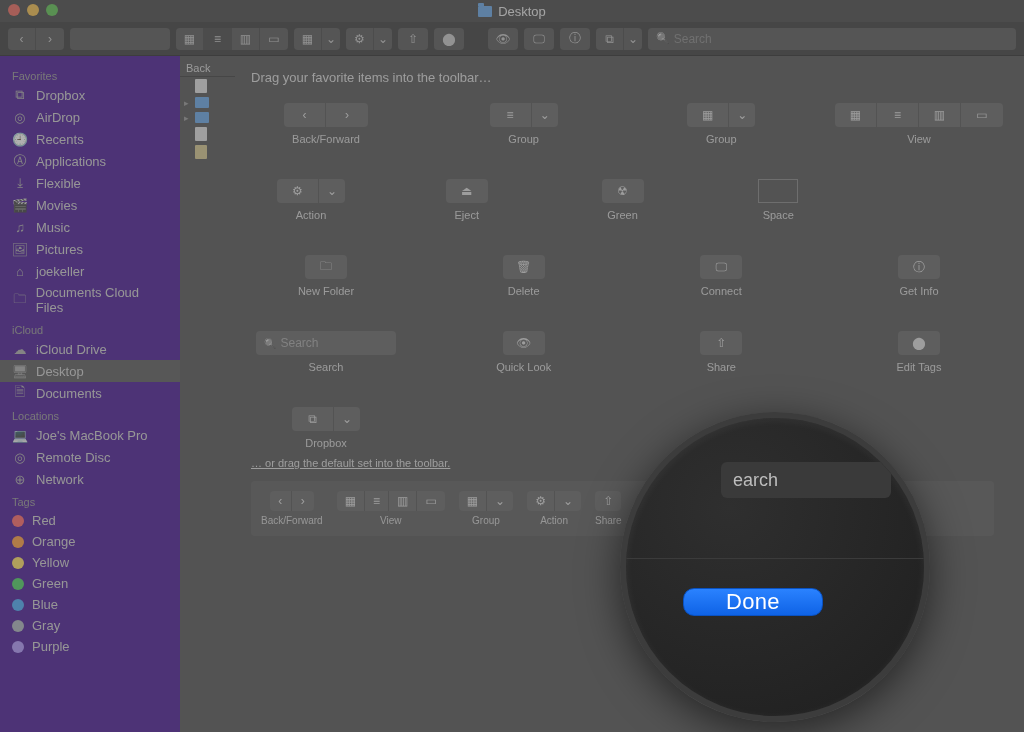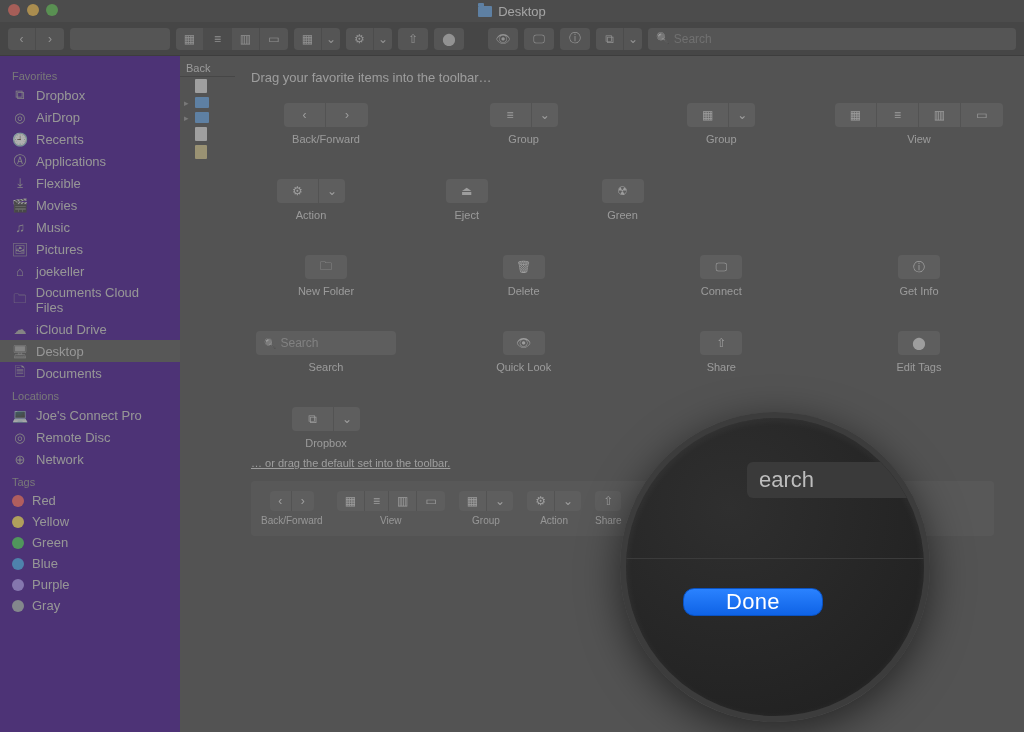--- a/index.html
+++ b/index.html
@@ -84,22 +84,22 @@
 
   
   .magnifier{
     position:absolute;right:94px;bottom:10px;width:310px;height:310px;border-radius:50%;
     background:radial-gradient(circle at 35% 30%,#2f2f2f 0%,#222 78%,#181818 100%);
     border:6px solid #3c3c3c;box-shadow:0 10px 40px rgba(0,0,0,.55),inset 0 2px 10px rgba(255,255,255,.06);
     overflow:hidden;
   }
   .mag-inner{position:relative;width:100%;height:100%;}
   .mag-search{
-    position:absolute;top:44px;right:7px;width:170px;height:36px;background:#3a3a3a;
-    border-radius:6px;display:flex;align-items:center;padding:8px 12px;color:#bdbdbd;font-size:22px;
+    position:absolute;top:44px;right:33px;width:170px;height:36px;background:#3a3a3a;
+    border-radius:6px;display:flex;align-items:center;padding:8px 12px;color:#bdbdbd;font-size:18px;
   }
   .mag-done{
     position:absolute;top:170px;left:57px;width:140px;height:28px;border-radius:11px;
     background:linear-gradient(#2a82ff,#0f63e6);color:#fff;font-size:22px;font-weight:400;
     display:flex;align-items:center;justify-content:center;letter-spacing:.3px;
     border:1px solid #0a52c2;
   }
   .mag-hr{position:absolute;left:0;right:0;top:140px;height:1px;background:#3b3b3b;}
 </style>
 </head>
@@ -200,71 +200,76 @@
       </div>
     <div class="sb-item">
         <span class="sb-ic">⌂</span>
         <span>joekeller</span>
       </div>
     <div class="sb-item">
         <span class="sb-ic">🗀</span>
         <span>Documents Cloud Files</span>
       </div>
 
+    <div class="sb-sec">iCloud</div>
     <div class="sb-item">
         <span class="sb-ic">☁</span>
         <span>iCloud Drive</span>
       </div>
     <div class="sb-item selected">
         <span class="sb-ic">🖥</span>
         <span>Desktop</span>
       </div>
     <div class="sb-item">
         <span class="sb-ic">🗎</span>
         <span>Documents</span>
       </div>
 
     <div class="sb-sec">Locations</div>
     <div class="sb-item">
         <span class="sb-ic">💻</span>
-        <span>Joe's Connect Pro</span>
+        <span>Joe's MacBook Pro</span>
       </div>
     <div class="sb-item">
         <span class="sb-ic">◎</span>
         <span>Remote Disc</span>
       </div>
     <div class="sb-item">
         <span class="sb-ic">⊕</span>
         <span>Network</span>
       </div>
 
     <div class="sb-sec">Tags</div>
     <div class="sb-item">
         <span class="tag-dot" style="background:#ff6b6b"></span>
         <span>Red</span>
       </div>
     <div class="sb-item">
+        <span class="tag-dot" style="background:#ff9f43"></span>
+        <span>Orange</span>
+      </div>
+    <div class="sb-item">
         <span class="tag-dot" style="background:#ffe066"></span>
         <span>Yellow</span>
       </div>
     <div class="sb-item">
         <span class="tag-dot" style="background:#51cf66"></span>
         <span>Green</span>
       </div>
     <div class="sb-item">
         <span class="tag-dot" style="background:#4dabf7"></span>
         <span>Blue</span>
       </div>
     <div class="sb-item">
+        <span class="tag-dot" style="background:#adb5bd"></span>
+        <span>Gray</span>
+      </div>
+    <div class="sb-item">
         <span class="tag-dot" style="background:#b197fc"></span>
         <span>Purple</span>
-      </div>
-    <div class="sb-item">
-        <span class="tag-dot" style="background:#adb5bd"></span>
-        <span>Gray</span>
       </div>
   </div>
 
   <div class="content">
     <div class="list-col">
       <div class="list-hdr">Back</div>
       <div class="list-row">
           <span class="chev"></span>
           <span class="fic-doc"></span>
         </div>
@@ -331,20 +336,24 @@
           <div class="c-label">Action</div>
         </div>
         <div class="c-item">
           <div class="c-ctrl">⏏</div>
           <div class="c-label">Eject</div>
         </div>
         <div class="c-item">
           <div class="c-ctrl">☢</div>
           <div class="c-label">Green</div>
         </div>
+        <div class="c-item">
+          <div class="c-space"></div>
+          <div class="c-label">Space</div>
+        </div>
       </div>
 
       <div class="c-grid" style="margin-top:26px">
         <div class="c-item">
           <div class="c-ctrl">🗀</div>
           <div class="c-label">New Folder</div>
         </div>
         <div class="c-item">
           <div class="c-ctrl">🗑</div>
           <div class="c-label">Delete</div>

